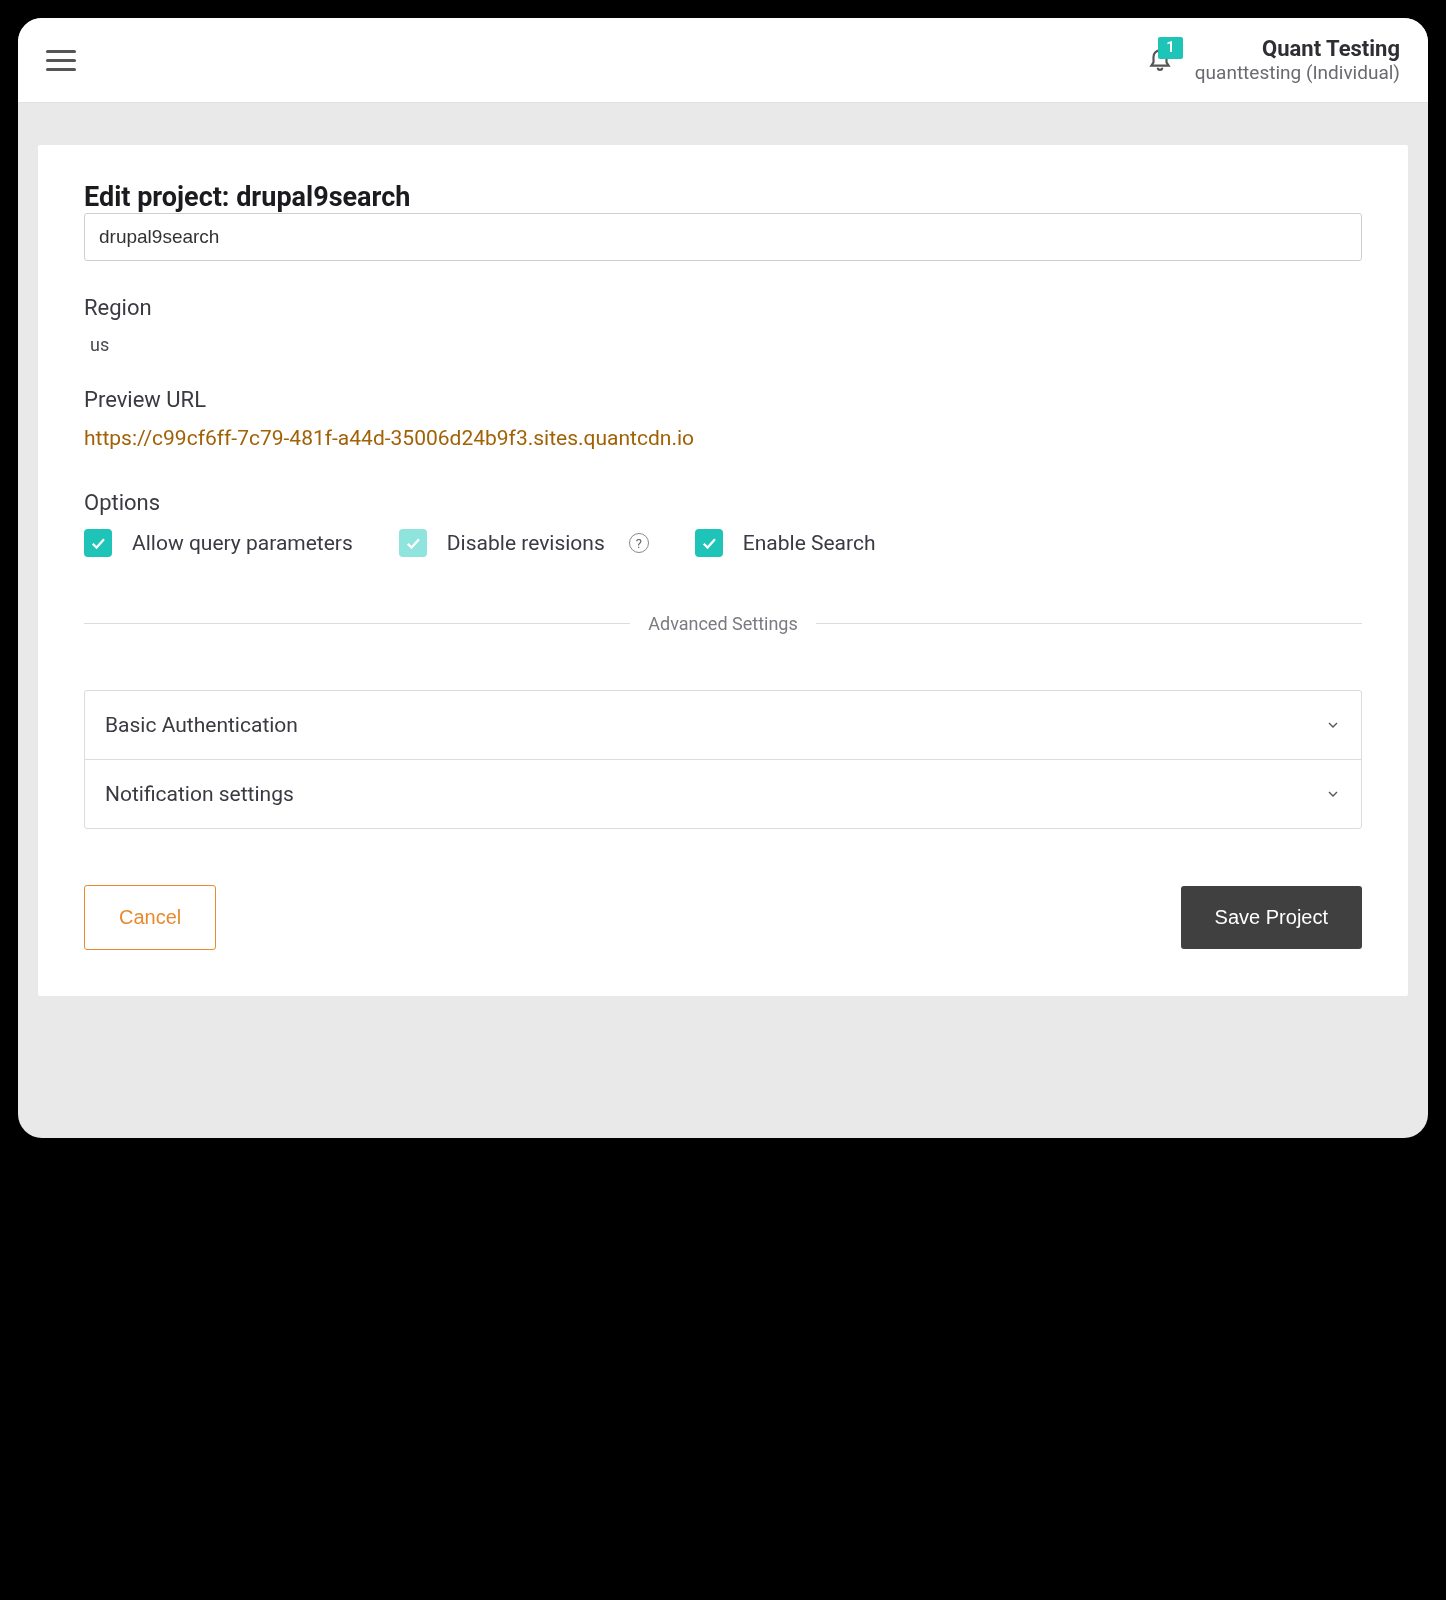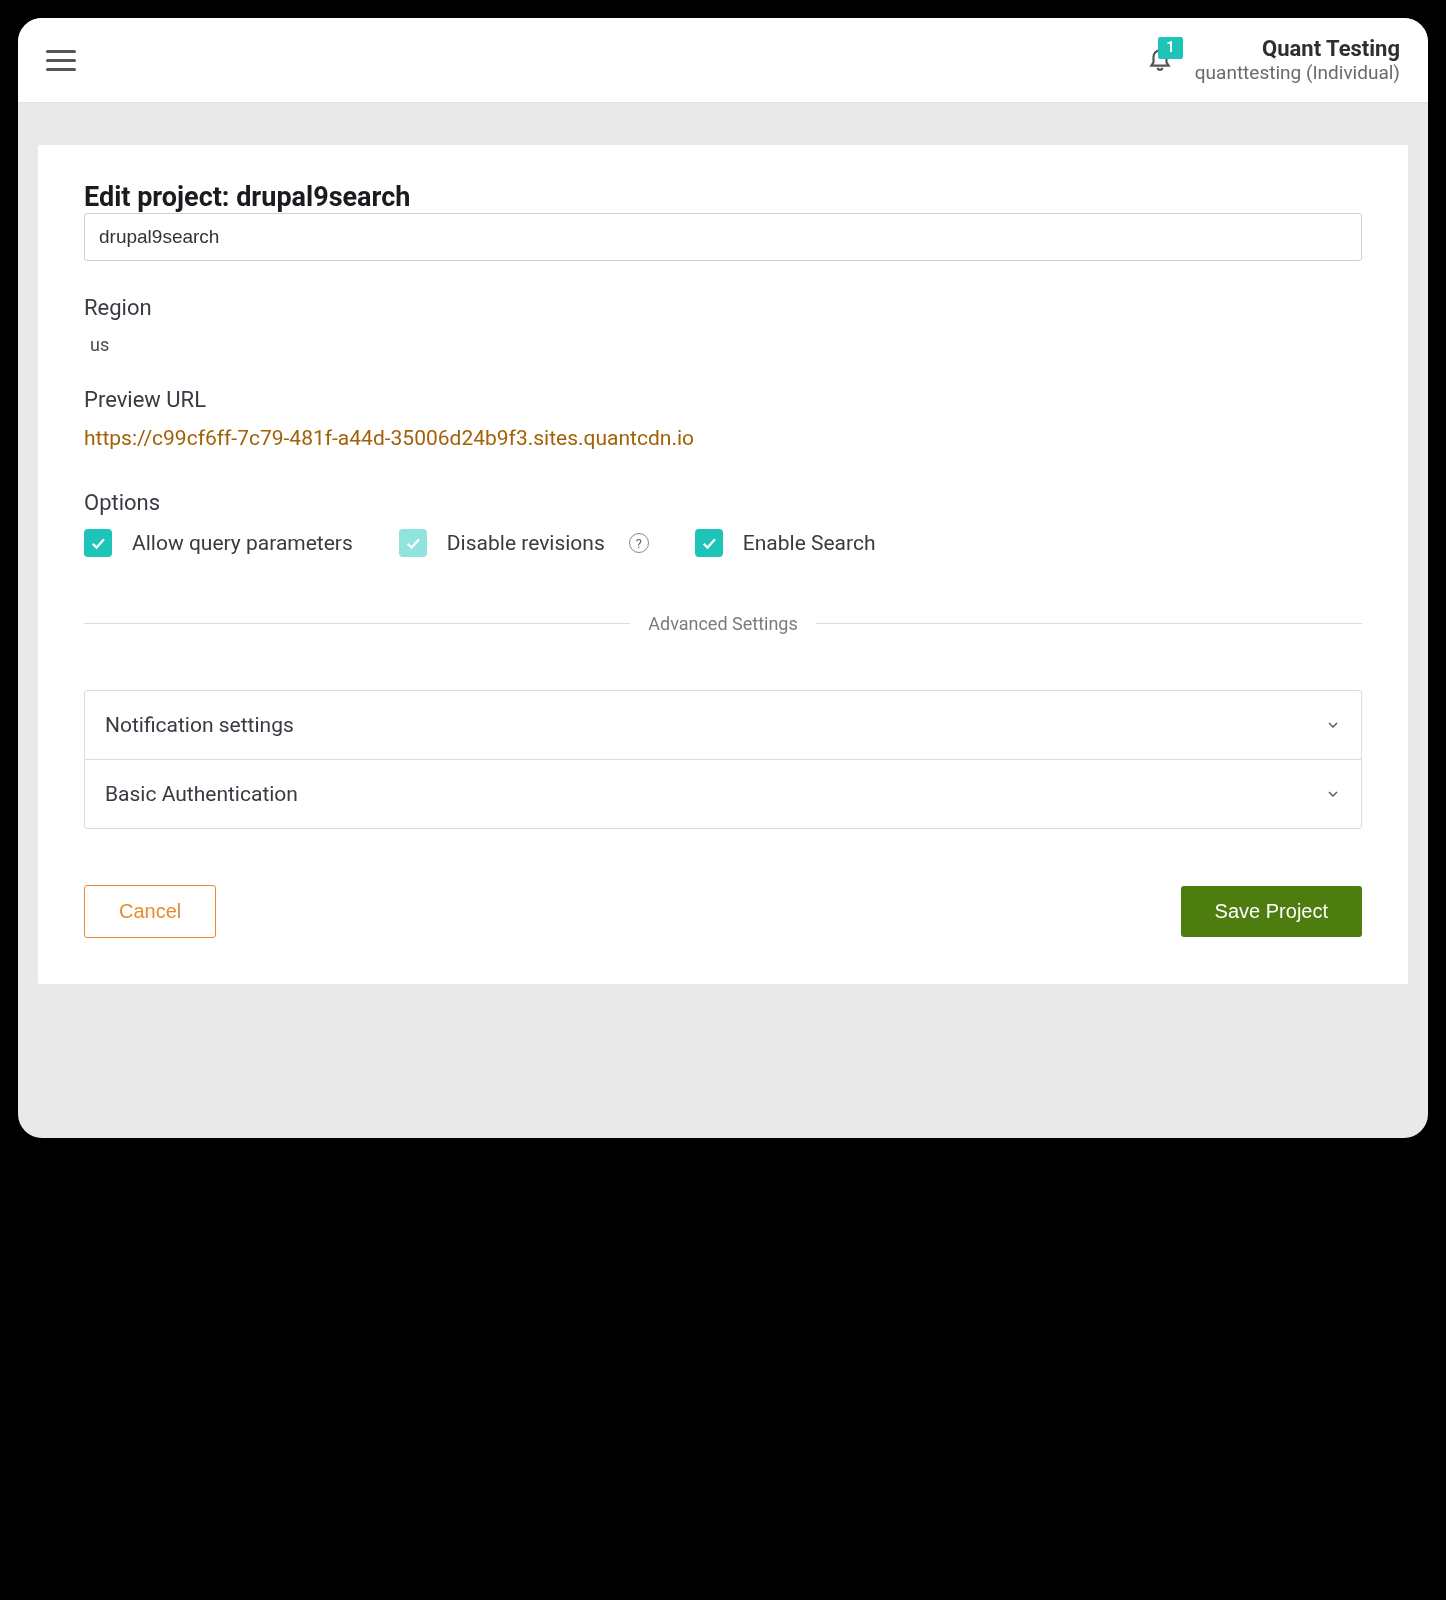--- a/index.html
+++ b/index.html
@@ -200,32 +200,32 @@
     stroke-width: 2;
     fill: none;
   }
   .actions {
     display: flex;
     justify-content: space-between;
     align-items: center;
   }
   .btn {
     font-size: 20px;
-    padding: 14px 34px;
+    padding: 20px 34px;
     border-radius: 3px;
     cursor: pointer;
     border: none;
   }
   .btn-cancel {
     background: #fff;
     border: 1px solid #e98a2e;
     color: #e98a2e;
   }
   .btn-save {
-    background: #4d7c0f;
+    background: #404040;
     color: #fff;
     font-weight: 500;
   }
 </style>
 </head>
 <body>
 
 <div class="window">
   <div class="topbar">
     <div class="hamburger">
@@ -290,31 +290,31 @@
       </div>
 
       <div class="divider-wrap">
         <div class="divider-line"></div>
         <div class="divider-text">Advanced Settings</div>
         <div class="divider-line"></div>
       </div>
 
       <div class="accordion">
         <div class="acc-item">
+          <span class="acc-label">Basic Authentication</span>
+          <svg class="chevron" viewBox="0 0 24 24">
+              <polyline points="6 9 12 15 18 9"></polyline>
+            </svg>
+        </div>
+        <div class="acc-item">
           <span class="acc-label">Notification settings</span>
           <svg class="chevron" viewBox="0 0 24 24">
               <polyline points="6 9 12 15 18 9"></polyline>
             </svg>
         </div>
-        <div class="acc-item">
-          <span class="acc-label">Basic Authentication</span>
-          <svg class="chevron" viewBox="0 0 24 24">
-              <polyline points="6 9 12 15 18 9"></polyline>
-            </svg>
-        </div>
       </div>
 
       <div class="actions">
         <button class="btn btn-cancel">Cancel</button>
         <button class="btn btn-save">Save Project</button>
       </div>
     </div>
   </div>
 </div>
 

